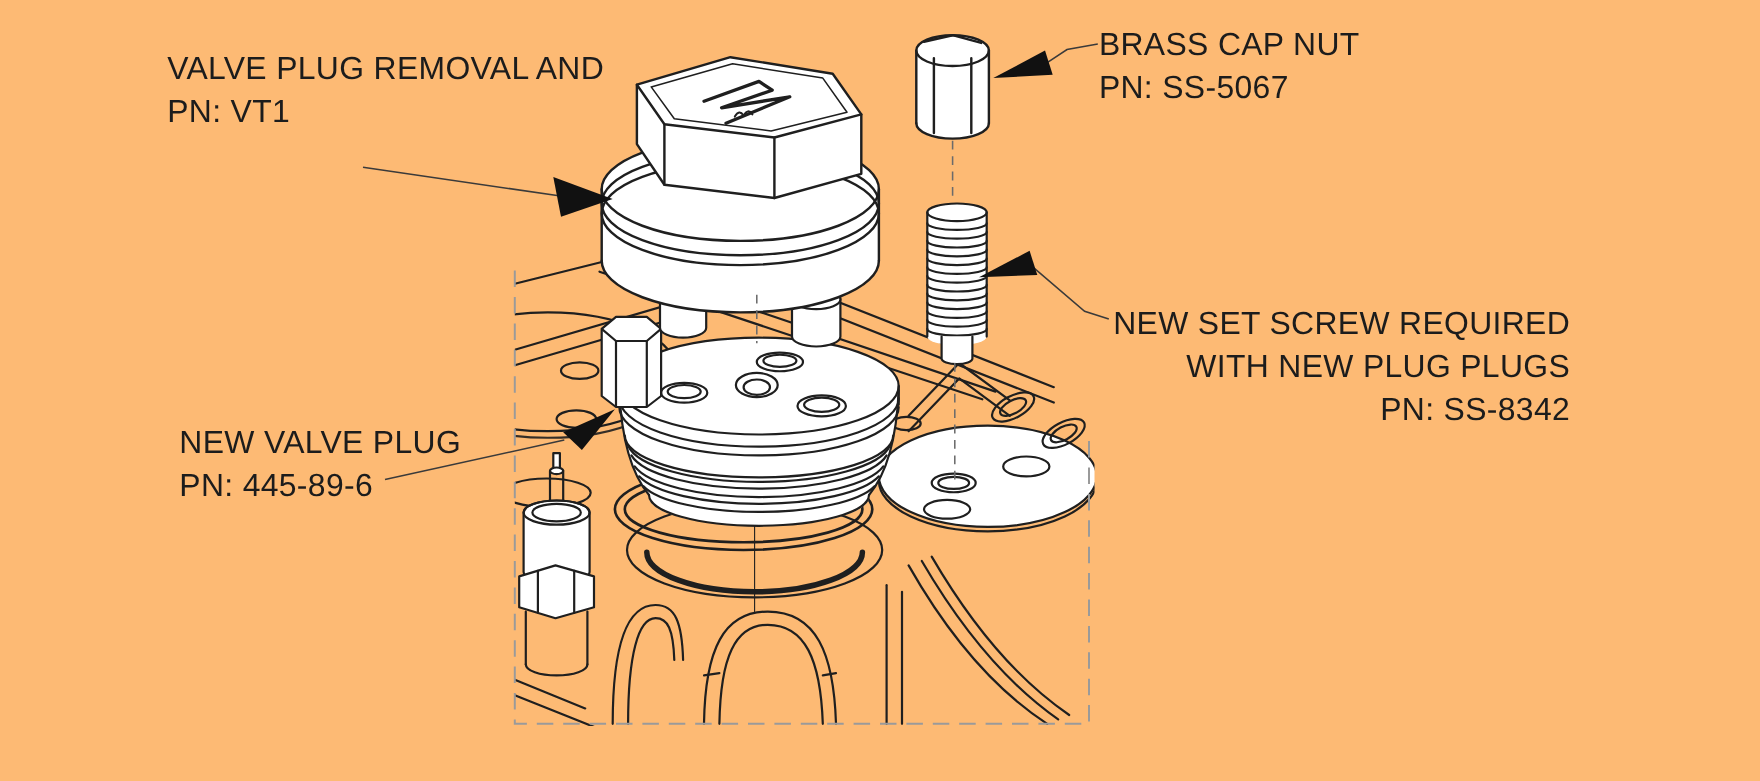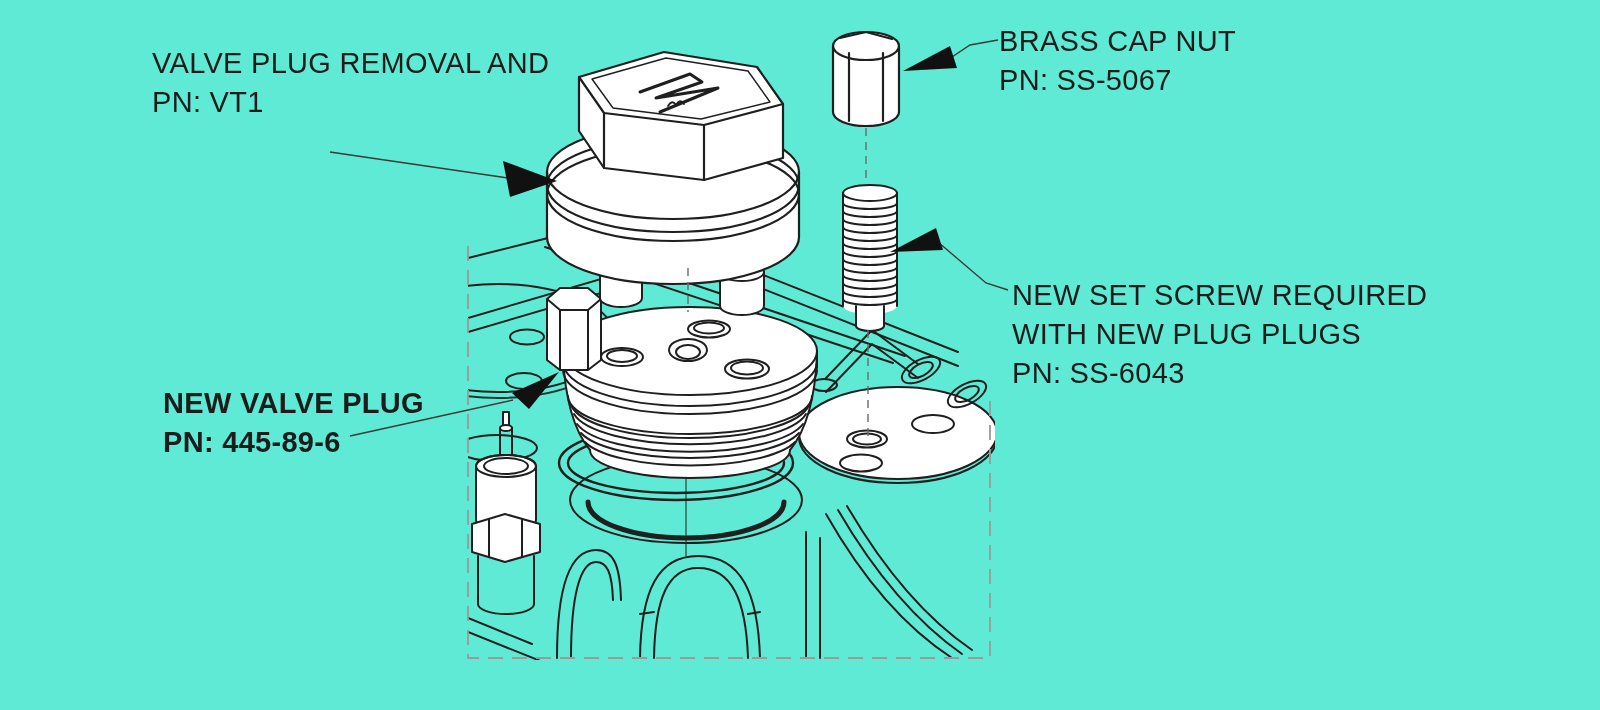--- a/index.html
+++ b/index.html
@@ -1,17 +1,17 @@
 <!DOCTYPE html>
 <html><head>
 <meta charset="utf-8">
 <style>
   html,body{margin:0;padding:0;background:#ffffff;}
   #stage{
-    position:relative;width:1600px;height:710px;background:#5eead4;overflow:hidden;
+    position:relative;width:1600px;height:710px;background:#fdba74;overflow:hidden;
     font-family:"Liberation Sans", sans-serif;
   }
   #lineart{position:absolute;left:0;top:0;}
   .callout{
     position:absolute;color:#1c1c1c;font-size:29px;line-height:39px;
     letter-spacing:0.3px;white-space:nowrap;
   }
   .callout span{display:block;}
 </style>
 </head>
@@ -214,24 +214,24 @@
 <div class="callout" style="left:152px;top:44px;">
   <span>VALVE PLUG REMOVAL AND</span>
   <span>PN: VT1</span>
 </div>
 
 <div class="callout" style="left:999px;top:22px;">
   <span>BRASS CAP NUT</span>
   <span>PN: SS-5067</span>
 </div>
 
-<div class="callout" style="left:1012px;top:276px;">
+<div class="callout" style="left:1012px;top:276px;text-align:right;">
   <span>NEW SET SCREW REQUIRED</span>
   <span>WITH NEW PLUG PLUGS</span>
-  <span>PN: SS-6043</span>
-</div>
-
-<div class="callout" style="left:163px;top:384px;font-weight:bold;">
+  <span>PN: SS-8342</span>
+</div>
+
+<div class="callout" style="left:163px;top:384px;">
   <span>NEW VALVE PLUG</span>
   <span>PN: 445-89-6</span>
 </div>
 
 </div>
 
 </body></html>

